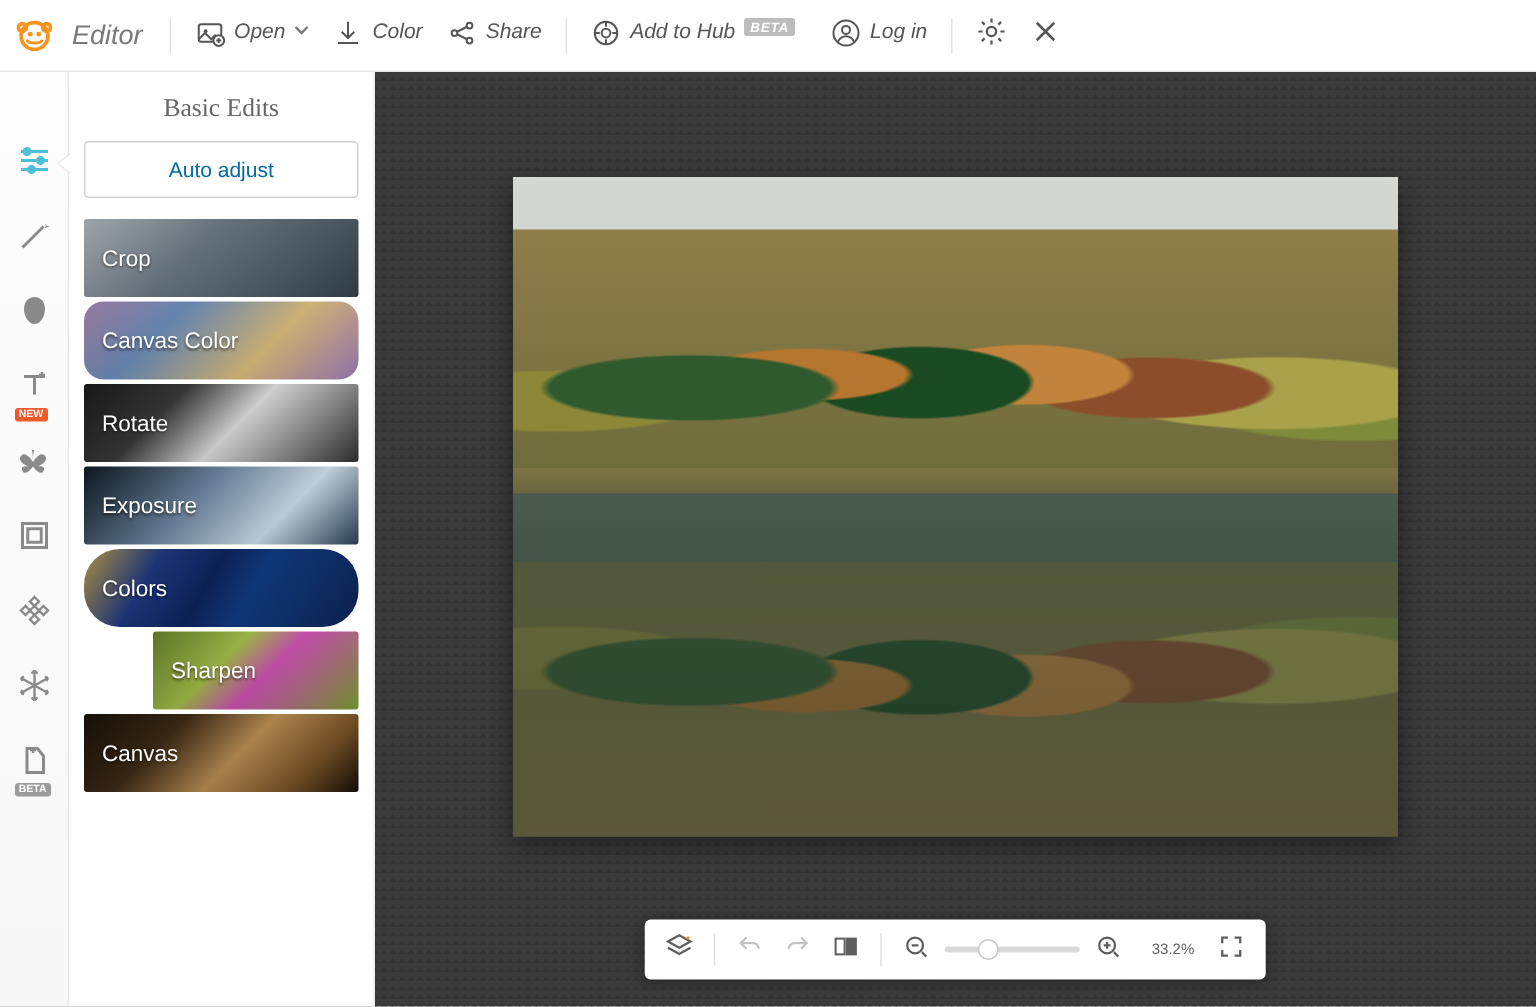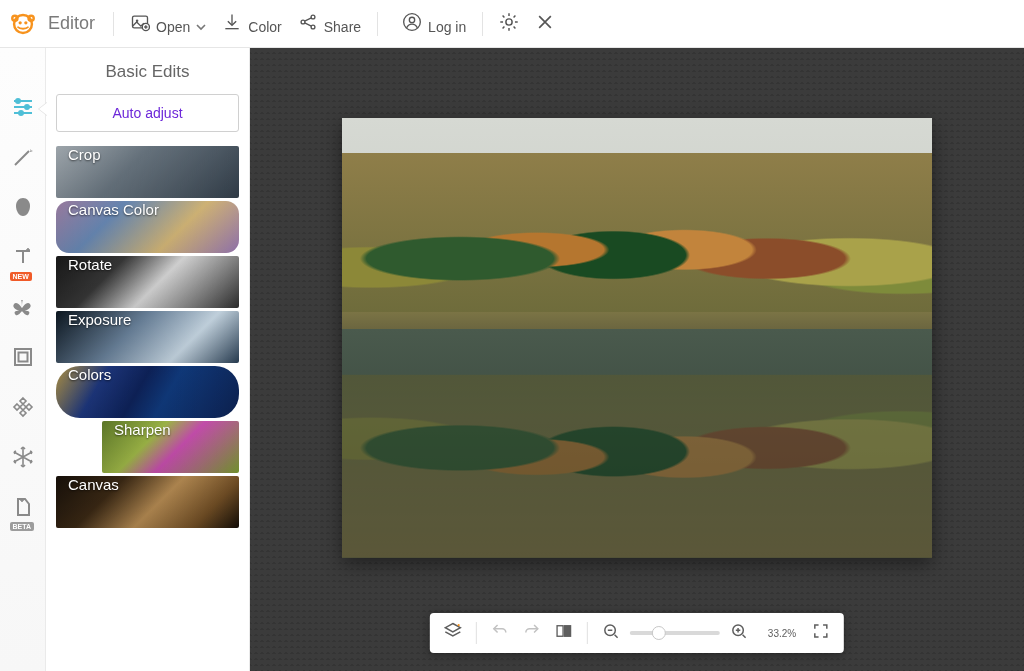--- a/index.html
+++ b/index.html
@@ -1,20 +1,20 @@
 <!DOCTYPE html>
 <html><head>
   <meta charset="utf-8">
   <style>
     * { margin: 0; padding: 0; box-sizing: border-box; }
     html, body { width: 1024px; height: 671px; font-family: "Helvetica Neue", Arial, sans-serif; overflow: hidden; background: #fff; color: #333; }
 
     
-    .topbar { height: 48px; display: flex; align-items: center; border-bottom: 1px solid #e6e6e6; padding: 0 12px 0 10px; gap: 4px; background: #fff; }
-    .tb-group { display: flex; align-items: flex-end; gap: 6px; padding: 0 6px; cursor: pointer; color: #555; font-size: 14px; }
+    .topbar { height: 48px; display: flex; align-items: center; border-bottom: 1px solid #e6e6e6; padding: 0 12px 0 10px; gap: 4px; background: #fff; font-style: italic; }
+    .tb-group { display: flex; align-items: flex-start; gap: 6px; padding: 0 6px; cursor: pointer; color: #555; font-size: 14px; }
     .tb-sep { width: 1px; height: 24px; background: #e3e3e3; margin: 0 6px; }
     .logo-monkey { width: 26px; height: 26px; }
     .editor-word { font-size: 18px; color: #7a7a7a; margin-left: 8px; margin-right: 8px; }
     .badge-beta { display: inline-block; background: #bdbdbd; color: #fff; font-size: 9px; font-weight: 700; padding: 1px 4px; border-radius: 2px; letter-spacing: .5px; }
     .trial-btn { margin-left: auto; background: #ffa200; color: #fff; height: 48px; padding: 0 22px; display: flex; align-items: center; font-size: 14px; font-weight: 600; cursor: pointer; }
     .tb-icon { width: 20px; height: 20px; fill: none; stroke: #555; stroke-width: 1.6; }
 
     .topbar .icon-btn { width: 32px; height: 32px; display: flex; align-items: center; justify-content: center; cursor: pointer; color: #555; }
 
     
@@ -24,23 +24,23 @@
     .rail { width: 46px; background: linear-gradient(#fdfdfd,#f7f7f7); border-right: 1px solid #eaeaea; display: flex; flex-direction: column; align-items: center; padding-top: 46px; gap: 20px; }
     .rail-item { width: 30px; height: 30px; display: flex; align-items: center; justify-content: center; cursor: pointer; color: #8a8a8a; position: relative; }
     .rail-item.active { color: #4fbfd7; }
     .rail-item.active::after { content:""; position:absolute; right:-10px; top:8px; width:0; height:0; border-top:7px solid transparent; border-bottom:7px solid transparent; border-right:9px solid #fff; filter: drop-shadow(-1px 0 0 #e0e0e0);}
     .rail svg { width: 24px; height: 24px; }
     .tiny-badge { position: absolute; bottom: -7px; left: 2px; font-size: 7px; font-weight: 700; color: #fff; background: #f05a28; padding: 1px 3px; border-radius: 2px; }
     .tiny-badge.grey { background:#9c9c9c; }
 
     
     .panel { width: 204px; background: #fff; border-right: 1px solid #e9e9e9; padding: 14px 10px 10px; overflow: hidden; }
-    .panel h2 { text-align: center; font-size: 17px; font-weight: 500; color: #666; margin-bottom: 12px; }
-    .auto-btn { width: 100%; height: 38px; border: 1px solid #d0d0d0; background: #fff; border-radius: 3px; font-size: 14px; color: #6d28d9; cursor: pointer; margin-bottom: 14px; }
-    .tile { height: 52px; border-radius: 2px; margin-bottom: 3px; display: flex; padding-left: 12px; font-size: 15px; color: #fff; cursor: pointer; text-shadow: 0 1px 2px rgba(0,0,0,.6); background-size: cover; background-position: center; position:relative; overflow:hidden; }
+    .panel h2 { text-align: center; font-size: 17px; font-weight: 500; color: #666; margin-bottom: 12px; font-family: Liberation Serif, serif; }
+    .auto-btn { width: 100%; height: 38px; border: 1px solid #d0d0d0; background: #fff; border-radius: 3px; font-size: 14px; color: #0369a1; cursor: pointer; margin-bottom: 14px; }
+    .tile { height: 52px; border-radius: 2px; margin-bottom: 3px; display: flex; align-items: center; padding-left: 12px; font-size: 15px; color: #fff; cursor: pointer; text-shadow: 0 1px 2px rgba(0,0,0,.6); background-size: cover; background-position: center; position:relative; overflow:hidden; }
     .tile::before{content:"";position:absolute;inset:0;background:linear-gradient(90deg,rgba(0,0,0,.15),rgba(0,0,0,0));}
     .tile span{position:relative;}
     .t-crop        { background: linear-gradient(135deg,#b8c1c8 0%,#6d7a85 40%,#2f3a45 100%); }
     .t-canvascolor { background: linear-gradient(135deg,#b28fb8 0%,#6f92c1 30%,#d3b677 65%,#8d6fa8 100%); border-radius: 13px; }
     .t-rotate      { background: linear-gradient(135deg,#1c1c1c 0%,#3a3a3a 30%,#d9d9d9 55%,#2a2a2a 100%); }
     .t-exposure    { background: linear-gradient(135deg,#0e1a25 0%,#6d86a0 40%,#c3d3df 70%,#25394d 100%); }
     .t-colors      { background: linear-gradient(120deg,#c7a64d 0%,#1f3a85 25%,#0e235c 45%,#103a7d 60%,#0c1f4c 100%); border-radius: 24px; }
     .t-sharpen     { background: linear-gradient(135deg,#6b8a2f 0%,#a7c14b 35%,#c94fb0 55%,#6f8f2c 100%); margin-left: 46px; }
     .t-resize      { background: linear-gradient(135deg,#1a120b 0%,#3d2a15 30%,#b48a52 55%,#6b4a23 80%,#120c06 100%); }
 
@@ -134,20 +134,29 @@
           <circle cx="6" cy="12" r="2.3"></circle>
           <circle cx="18" cy="6" r="2.3"></circle>
           <circle cx="18" cy="18" r="2.3"></circle>
           <path d="M8 11l8-4M8 13l8 4"></path>
         </svg></span>
     <span>Share</span>
   </div>
 
   <div class="tb-sep"></div>
 
+  <div class="tb-group">
+    <span><svg class="tb-icon" viewBox="0 0 24 24">
+          <circle cx="12" cy="12" r="9"></circle>
+          <circle cx="12" cy="12" r="3.5"></circle>
+          <path d="M12 3v4M12 17v4M3 12h4M17 12h4"></path>
+        </svg></span>
+    <span>Add to Hub</span>
+    <span class="badge-beta">BETA</span>
+  </div>
 
 
   <div class="tb-group" style="padding-left:14px">
     <span><svg class="tb-icon" viewBox="0 0 24 24">
           <circle cx="12" cy="12" r="10"></circle>
           <circle cx="12" cy="9.5" r="3.2"></circle>
           <path d="M5.5 19c1.5-3 4-4.5 6.5-4.5s5 1.5 6.5 4.5"></path>
         </svg></span>
     <span>Log in</span>
   </div>

